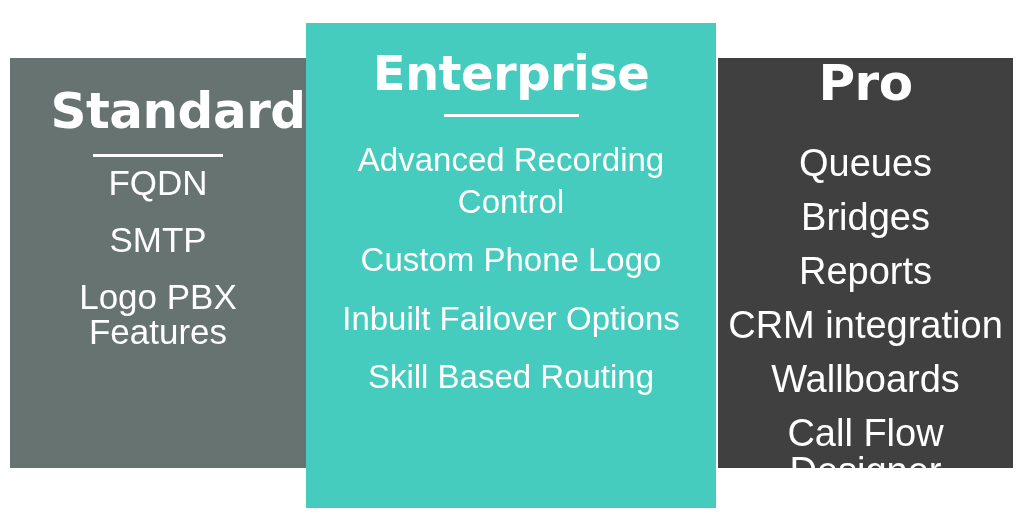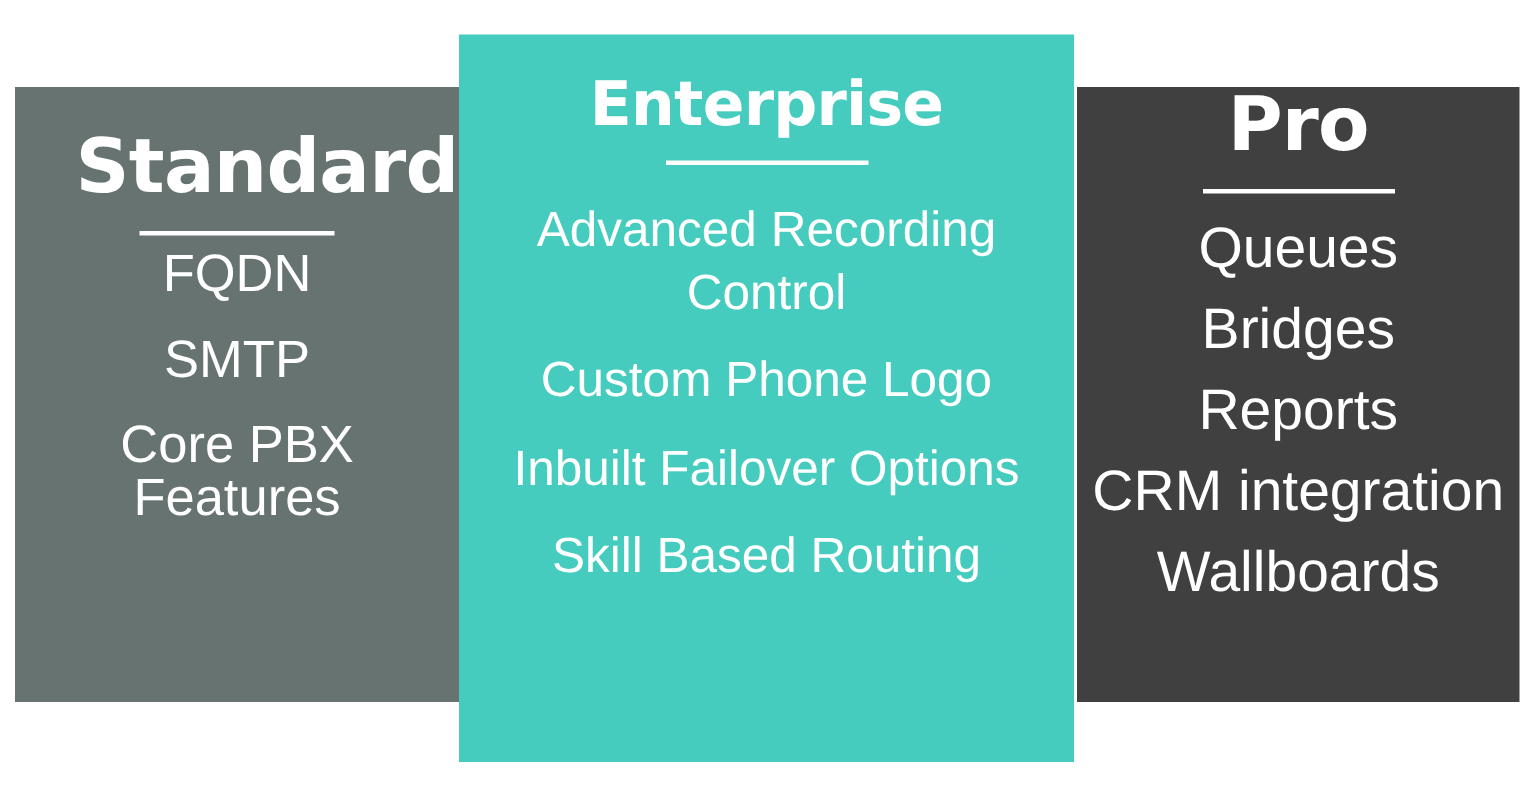--- a/index.html
+++ b/index.html
@@ -66,21 +66,21 @@
   .tier-title {
     font-family: "DejaVu Sans", "Liberation Sans", sans-serif;
     font-weight: 900;
     color: #ffffff;
     letter-spacing: -0.5px;
     line-height: 1.0;
     margin: 0;
     white-space: nowrap;
   }
   #panel-standard .tier-title { font-size: 50px; margin-left: 40px; }
-  #panel-enterprise .tier-title { font-size: 41px; }
+  #panel-enterprise .tier-title { font-size: 48px; }
   #panel-pro .tier-title { font-size: 50px; }
 
   .title-rule {
     height: 3px;
     background: #ffffff;
     border: 0;
     margin: 0;
   }
   #panel-standard .title-rule { width: 130px; margin-top: 18px; }
   #panel-enterprise .title-rule { width: 135px; margin-top: 17px; }
@@ -128,21 +128,21 @@
 <body>
 
 <div id="pricing-board">
 
   <section class="tier-panel" id="panel-standard">
     <h2 class="tier-title">Standard</h2>
     <div class="title-rule"></div>
     <ul class="feature-list">
       <li class="feature-item">FQDN</li>
       <li class="feature-item">SMTP</li>
-      <li class="feature-item">Core PBX Features</li>
+      <li class="feature-item">Logo PBX Features</li>
     </ul>
   </section>
 
   <section class="tier-panel" id="panel-enterprise">
     <h2 class="tier-title">Enterprise</h2>
     <div class="title-rule"></div>
     <ul class="feature-list">
       <li class="feature-item">Advanced Recording Control</li>
       <li class="feature-item">Custom Phone Logo</li>
       <li class="feature-item">Inbuilt Failover Options</li>
@@ -152,16 +152,17 @@
 
   <section class="tier-panel" id="panel-pro">
     <h2 class="tier-title">Pro</h2>
     <div class="title-rule"></div>
     <ul class="feature-list">
       <li class="feature-item">Queues</li>
       <li class="feature-item">Bridges</li>
       <li class="feature-item">Reports</li>
       <li class="feature-item">CRM integration</li>
       <li class="feature-item">Wallboards</li>
+      <li class="feature-item">Call Flow Designer</li>
     </ul>
   </section>
 
 </div>
 
 </body></html>

